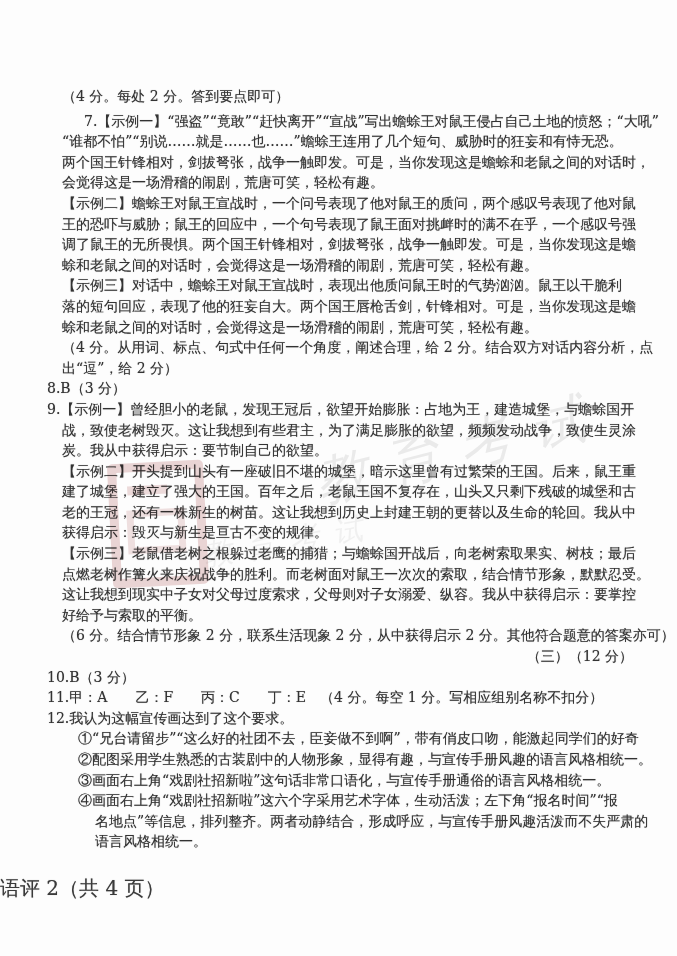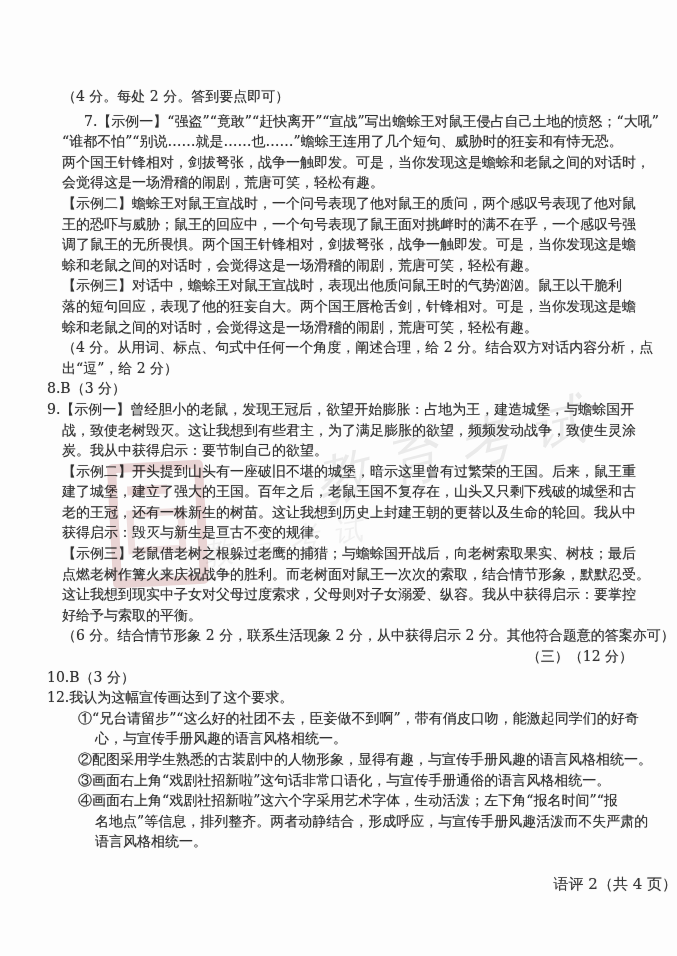--- a/index.html
+++ b/index.html
@@ -61,22 +61,22 @@
     z-index:1;
   }
   .ln{white-space:nowrap;}
   .ind1{padding-left:15px;}
   .ind2{padding-left:31px;}
   .ind3{padding-left:48px;}
   .center-line{text-align:right;white-space:nowrap;}
   .mt3{margin-top:4px;margin-left:37px;}
   .footer{
     position:absolute;left:0;right:0;top:875px;
-    text-align:right;
-    font-size:15px;color:#3a3a3a;
+    text-align:left;
+    font-size:20px;color:#3a3a3a;
     text-shadow:0 0 .8px rgba(56,56,56,.5);
     z-index:1;
   }
 </style>
 </head>
 <body>
 
 <div class="page">
 
   <div class="wm-main">教育考试</div>
@@ -119,25 +119,25 @@
       <div class="ln ind1">【示例三】老鼠借老树之根躲过老鹰的捕猎；与蟾蜍国开战后，向老树索取果实、树枝；最后</div>
       <div class="ln ind1">点燃老树作篝火来庆祝战争的胜利。而老树面对鼠王一次次的索取，结合情节形象，默默忍受。</div>
       <div class="ln ind1">这让我想到现实中子女对父母过度索求，父母则对子女溺爱、纵容。我从中获得启示：要掌控</div>
       <div class="ln ind1">好给予与索取的平衡。</div>
       <div class="ln ind1">（6 分。结合情节形象 2 分，联系生活现象 2 分，从中获得启示 2 分。其他符合题意的答案亦可）</div>
     </div>
 
     <div class="center-line">（三）（12 分）</div>
 
     <div class="ln">10.B（3 分）</div>
+    <div class="ln">11.甲：A　　乙：F　　丙：C　　丁：E　（4 分。每空 1 分。写相应组别名称不扣分）</div>
 
     <div>
       <div class="ln">12.我认为这幅宣传画达到了这个要求。</div>
       <div class="ln ind2">①“兄台请留步”“这么好的社团不去，臣妾做不到啊”，带有俏皮口吻，能激起同学们的好奇</div>
-      <div class="ln ind3">心，与宣传手册风趣的语言风格相统一。</div>
       <div class="ln ind2">②配图采用学生熟悉的古装剧中的人物形象，显得有趣，与宣传手册风趣的语言风格相统一。</div>
       <div class="ln ind2">③画面右上角“戏剧社招新啦”这句话非常口语化，与宣传手册通俗的语言风格相统一。</div>
       <div class="ln ind2">④画面右上角“戏剧社招新啦”这六个字采用艺术字体，生动活泼；左下角“报名时间”“报</div>
       <div class="ln ind3">名地点”等信息，排列整齐。两者动静结合，形成呼应，与宣传手册风趣活泼而不失严肃的</div>
       <div class="ln ind3">语言风格相统一。</div>
     </div>
 
   </div>
 
   <div class="footer">语评 2（共 4 页）</div>

